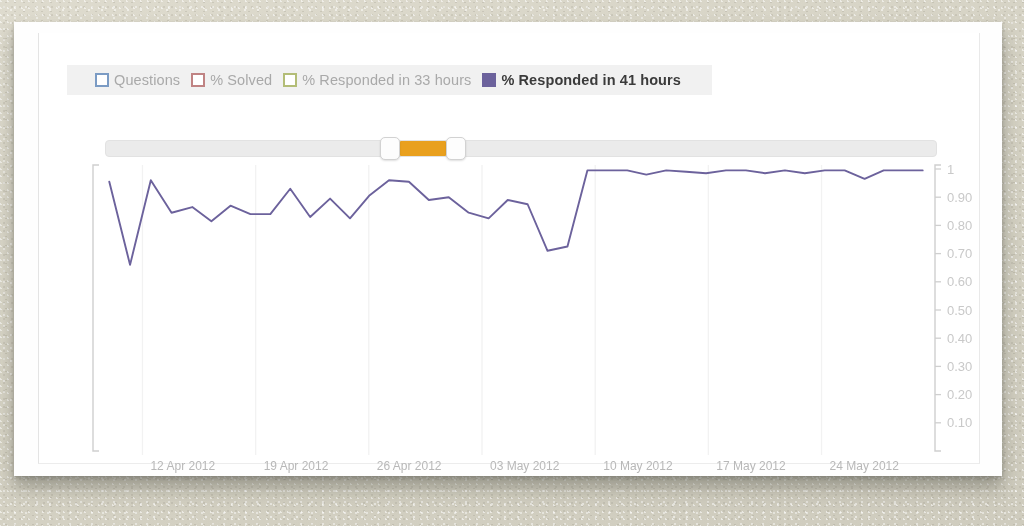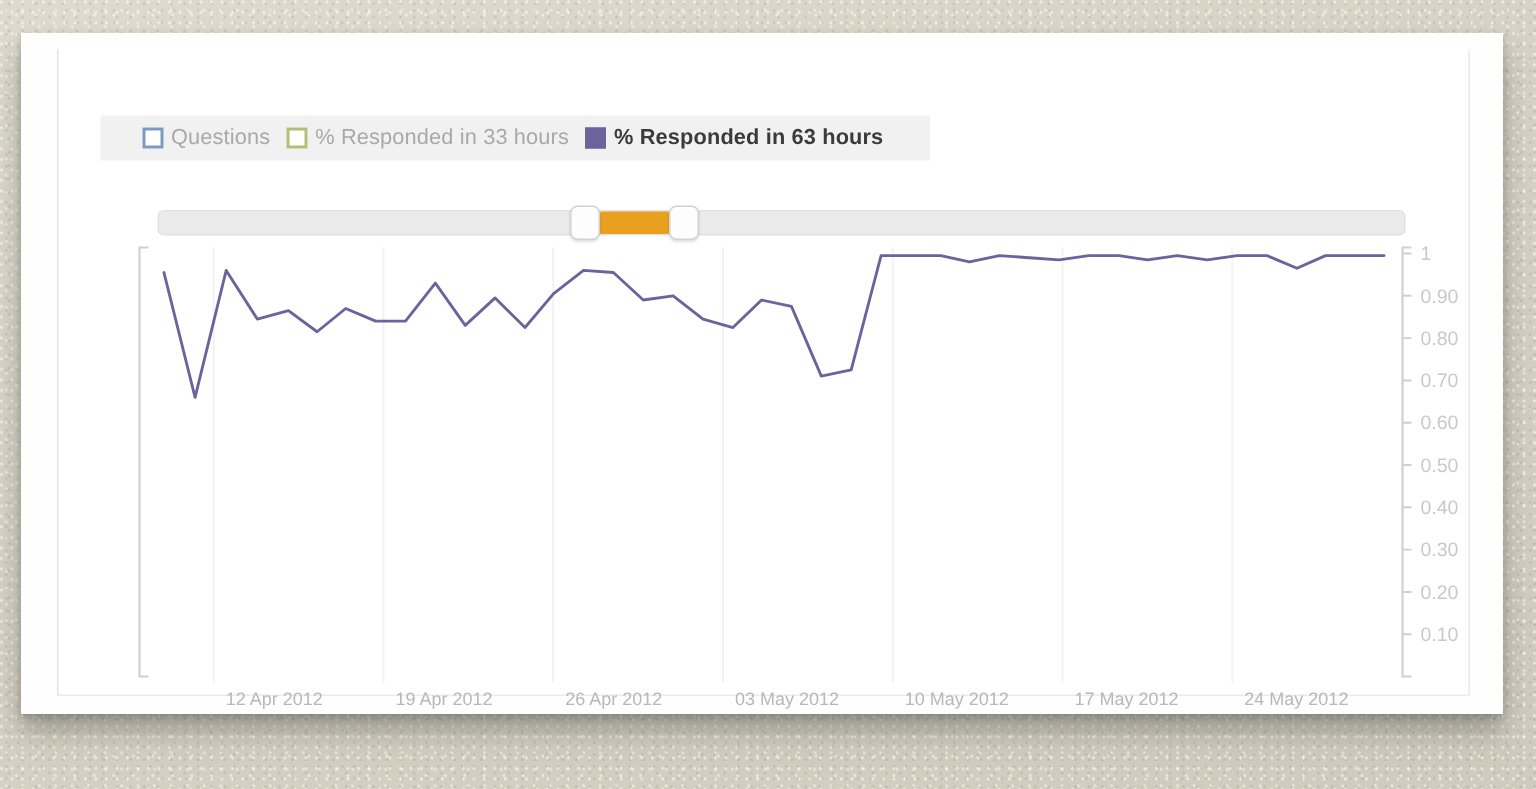--- a/index.html
+++ b/index.html
@@ -52,21 +52,20 @@
   #legend {
     position: absolute;
     left: 28px;
     top: 32px;
     height: 30px;
     display: flex;
     align-items: center;
     background: #f1f1f1;
     padding: 0 24px;
     box-sizing: border-box;
-    margin-top: 12px;
   }
   .legend-item {
     display: flex;
     align-items: center;
     height: 100%;
     padding: 0 7px 0 4px;
     cursor: pointer;
     white-space: nowrap;
   }
   .legend-swatch {
@@ -169,26 +168,30 @@
 
 <div id="card">
   <div id="card-inner">
 
     <div id="legend">
         <div class="legend-item">
           <span class="legend-swatch" style="border-color: rgb(123, 155, 196);"></span>
           <span class="legend-label">Questions</span>
         </div>
         <div class="legend-item">
+          <span class="legend-swatch" style="border-color: rgb(192, 131, 131);"></span>
+          <span class="legend-label">% Solved</span>
+        </div>
+        <div class="legend-item">
           <span class="legend-swatch" style="border-color: rgb(179, 189, 119);"></span>
           <span class="legend-label">% Responded in 33 hours</span>
         </div>
         <div class="legend-item active">
           <span class="legend-swatch" style="border-color: rgb(108, 98, 156); background: rgb(108, 98, 156);"></span>
-          <span class="legend-label">% Responded in 63 hours</span>
+          <span class="legend-label">% Responded in 41 hours</span>
         </div>
       </div>
 
     <div id="slider-wrap">
       <div id="slider-track" style="background: rgb(235, 235, 235);"></div>
       <div id="slider-range" style="left: 295.36px; width: 45.76px; background: rgb(233, 160, 30);"></div>
       <div class="slider-handle" id="handle-left" style="left: 275.36px; background: rgb(253, 253, 253);"></div>
       <div class="slider-handle" id="handle-right" style="left: 341.12px; background: rgb(253, 253, 253);"></div>
     </div>
 

